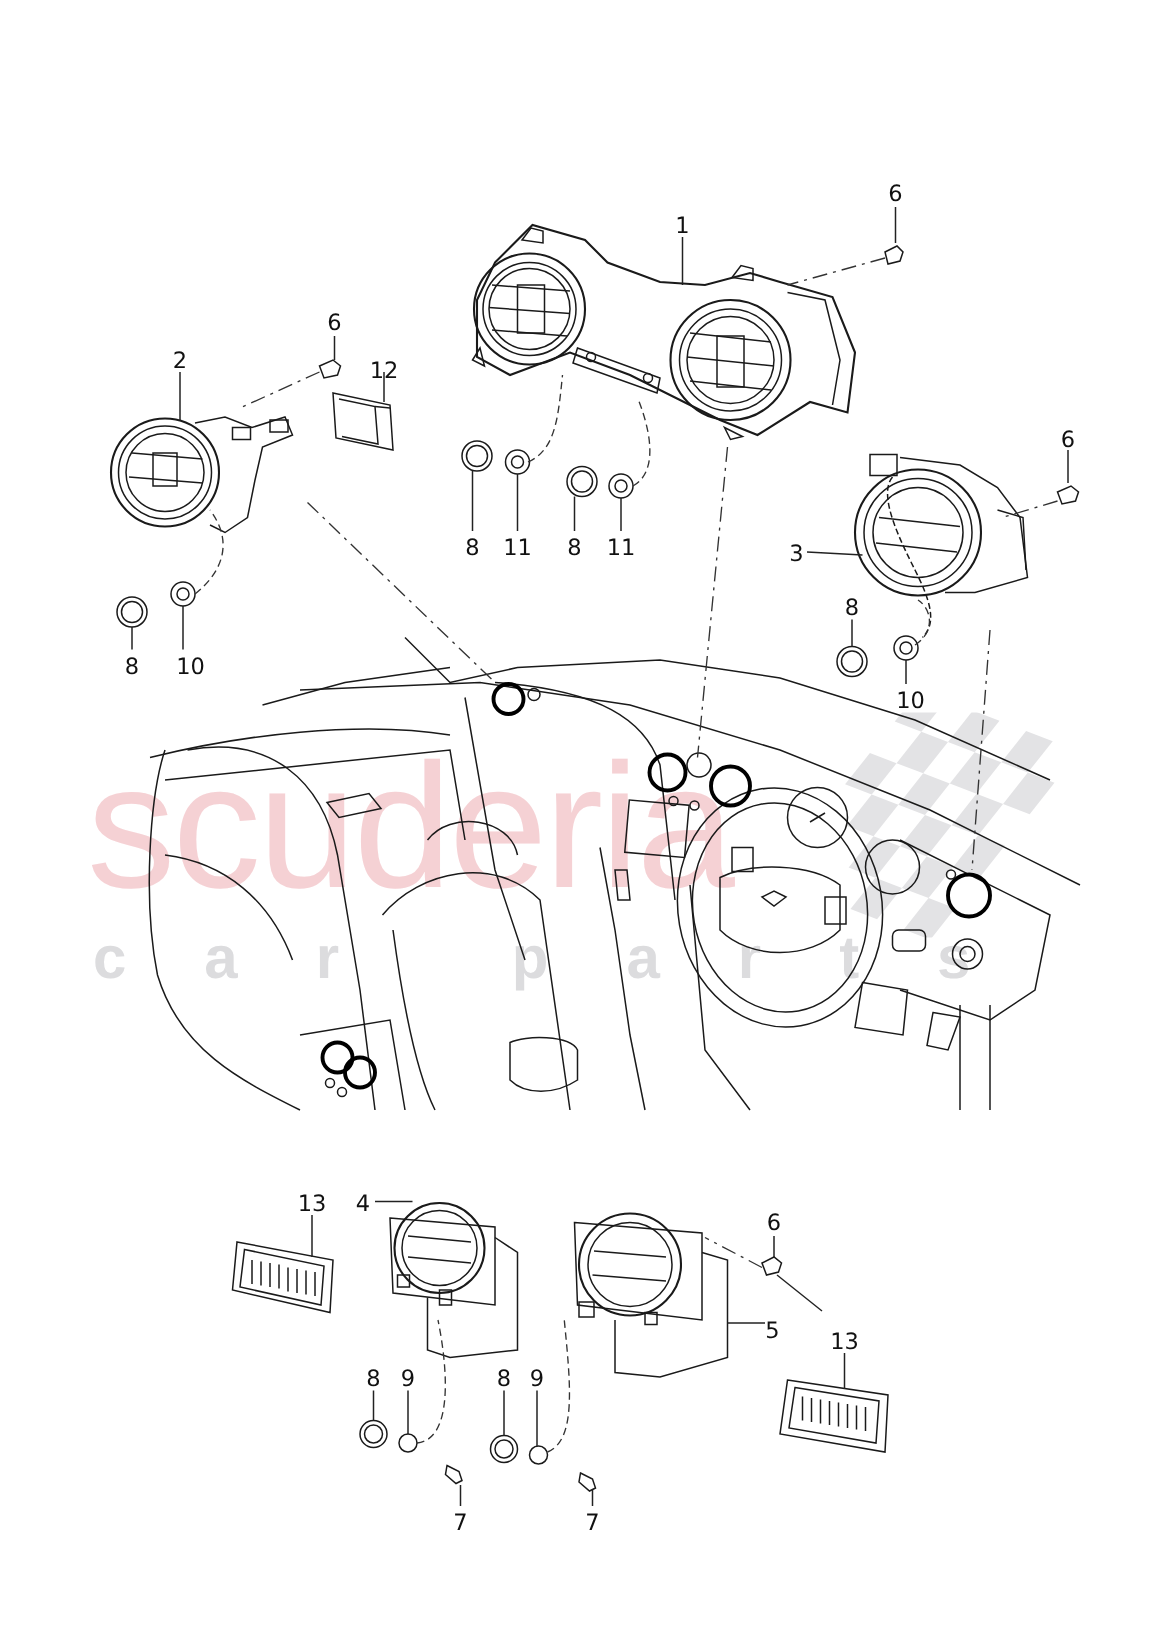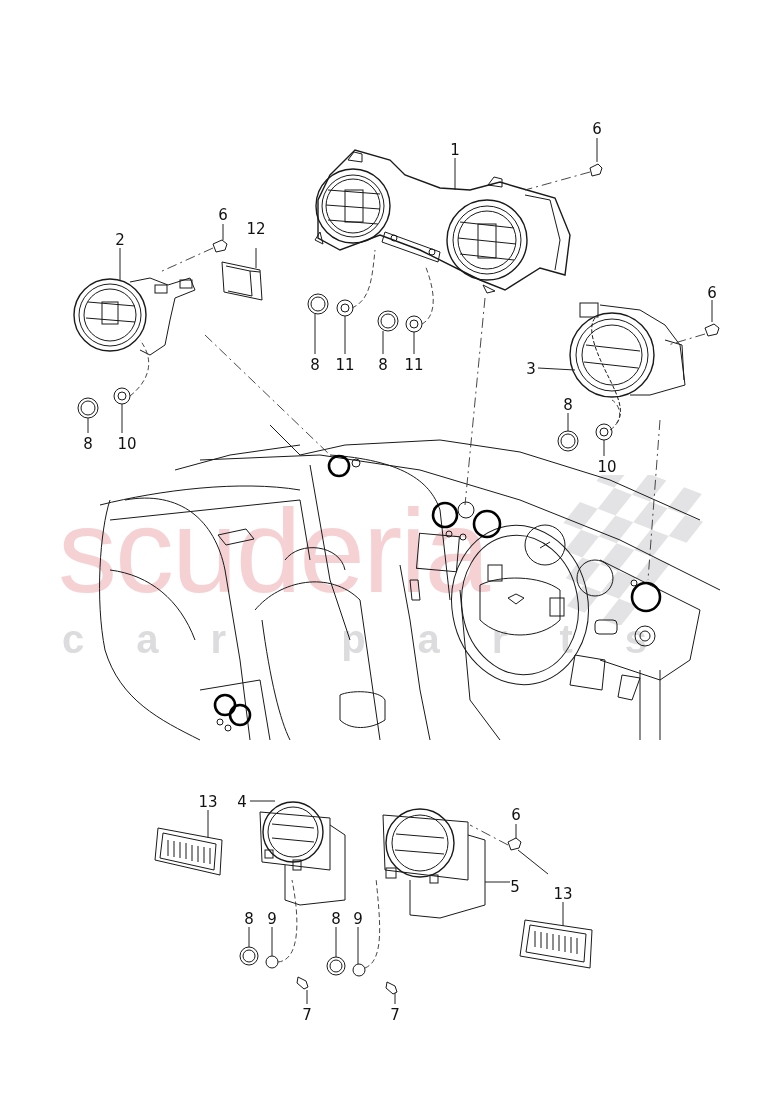--- a/index.html
+++ b/index.html
@@ -276,21 +276,21 @@
       <line class="dash" x1="205" y1="335" x2="330" y2="455"></line>
       <line class="dash" x1="485" y1="298" x2="465" y2="505"></line>
       <line class="dash" x1="660" y1="420" x2="648" y2="580"></line>
     </g>
   </svg>
 
   <div class="lbl" style="left:455px;top:143px">1</div>
   <div class="lbl" style="left:597px;top:122px">6</div>
   <div class="lbl" style="left:120px;top:233px">2</div>
   <div class="lbl" style="left:223px;top:208px">6</div>
-  <div class="lbl" style="left:256px;top:222px">12</div>
+  <div class="lbl" style="left:256px;top:240px">12</div>
   <div class="lbl" style="left:315px;top:358px">8</div>
   <div class="lbl" style="left:345px;top:358px">11</div>
   <div class="lbl" style="left:383px;top:358px">8</div>
   <div class="lbl" style="left:414px;top:358px">11</div>
   <div class="lbl" style="left:712px;top:286px">6</div>
   <div class="lbl" style="left:531px;top:362px">3</div>
   <div class="lbl" style="left:88px;top:437px">8</div>
   <div class="lbl" style="left:127px;top:437px">10</div>
   <div class="lbl" style="left:568px;top:398px">8</div>
   <div class="lbl" style="left:607px;top:460px">10</div>

